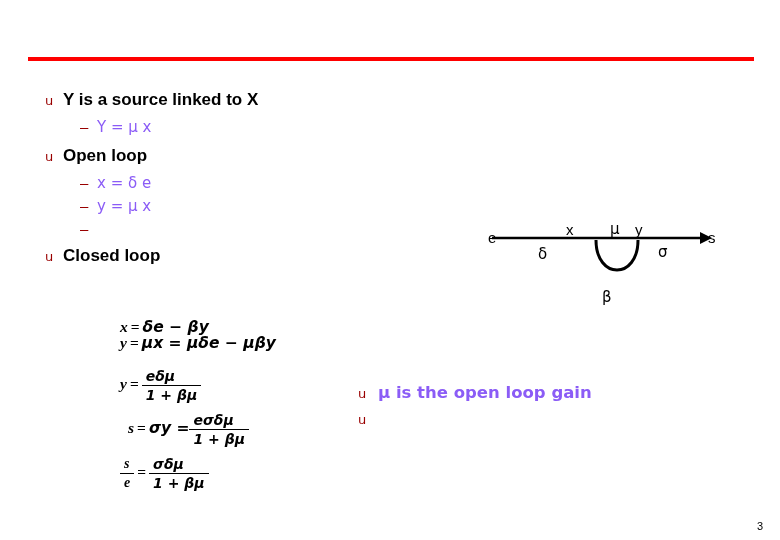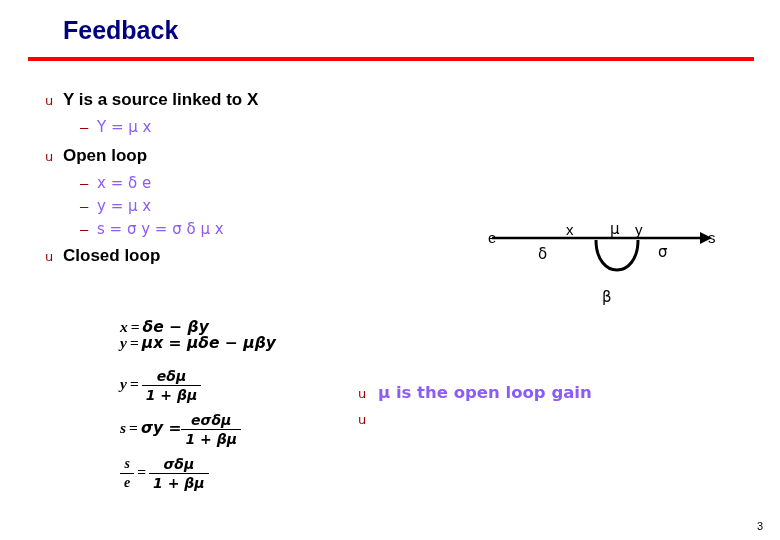--- a/index.html
+++ b/index.html
@@ -84,21 +84,20 @@
     color: #000000;
     font-size: 15.5px;
   }
   .math .line {
     position: absolute;
     white-space: nowrap;
   }
   .frac {
     display: inline-block;
     vertical-align: middle;
-    text-align: center;
   }
   .frac .num {
     display: block;
     padding: 0 4px 1px 4px;
     font-size: 14px;
   }
   .frac .den {
     display: block;
     border-top: 1.3px solid #000;
     padding: 1px 4px 0 4px;
@@ -140,21 +139,20 @@
     bottom: 8px;
     font-size: 11px;
     color: #000000;
   }
 </style>
 </head>
 <body>
 
 <div class="slide">
 
-  <div class="title">Feedback</div>
   <div class="title-rule"></div>
 
   <div class="bullet-row" style="left:45px; top:90px;">
     <span class="bullet-marker gk">u</span>
     <span class="bullet-text">Y is a source linked to X</span>
   </div>
   <div class="sub-row" style="left:80px; top:118px;">
     <span class="sub-dash">–</span>
     <span class="sub-text gk">Y = μ x</span>
   </div>
@@ -166,21 +164,20 @@
   <div class="sub-row" style="left:80px; top:174px;">
     <span class="sub-dash">–</span>
     <span class="sub-text gk">x = δ e</span>
   </div>
   <div class="sub-row" style="left:80px; top:197px;">
     <span class="sub-dash">–</span>
     <span class="sub-text gk">y = μ x</span>
   </div>
   <div class="sub-row" style="left:80px; top:220px;">
     <span class="sub-dash">–</span>
-    <span class="sub-text gk">s = σ y = σ δ μ x</span>
   </div>
 
   <div class="bullet-row" style="left:45px; top:246px;">
     <span class="bullet-marker gk">u</span>
     <span class="bullet-text">Closed loop</span>
   </div>
 
   <div class="math">
 
     <div class="line" style="left:0px; top:0px;">
@@ -188,21 +185,21 @@
     </div>
 
     <div class="line" style="left:0px; top:16px;">
       <span>y</span><span class="eqsign">=</span><span class="gk">μx = μδe − μβy</span>
     </div>
 
     <div class="line" style="left:0px; top:50px;">
       <span>y</span><span class="eqsign">=</span><span class="frac"><span class="num gk">eδμ</span><span class="den gk">1 + βμ</span></span>
     </div>
 
-    <div class="line" style="left:0px; top:94px;">
+    <div class="line" style="left:8px; top:94px;">
       <span>s</span><span class="eqsign">=</span><span class="gk">σy =</span><span class="frac"><span class="num gk">eσδμ</span><span class="den gk">1 + βμ</span></span>
     </div>
 
     <div class="line" style="left:0px; top:138px;">
       <span class="frac"><span class="num">s</span><span class="den">e</span></span><span class="eqsign">=</span><span class="frac"><span class="num gk">σδμ</span><span class="den gk">1 + βμ</span></span>
     </div>
 
   </div>
 
   <div class="diagram">

